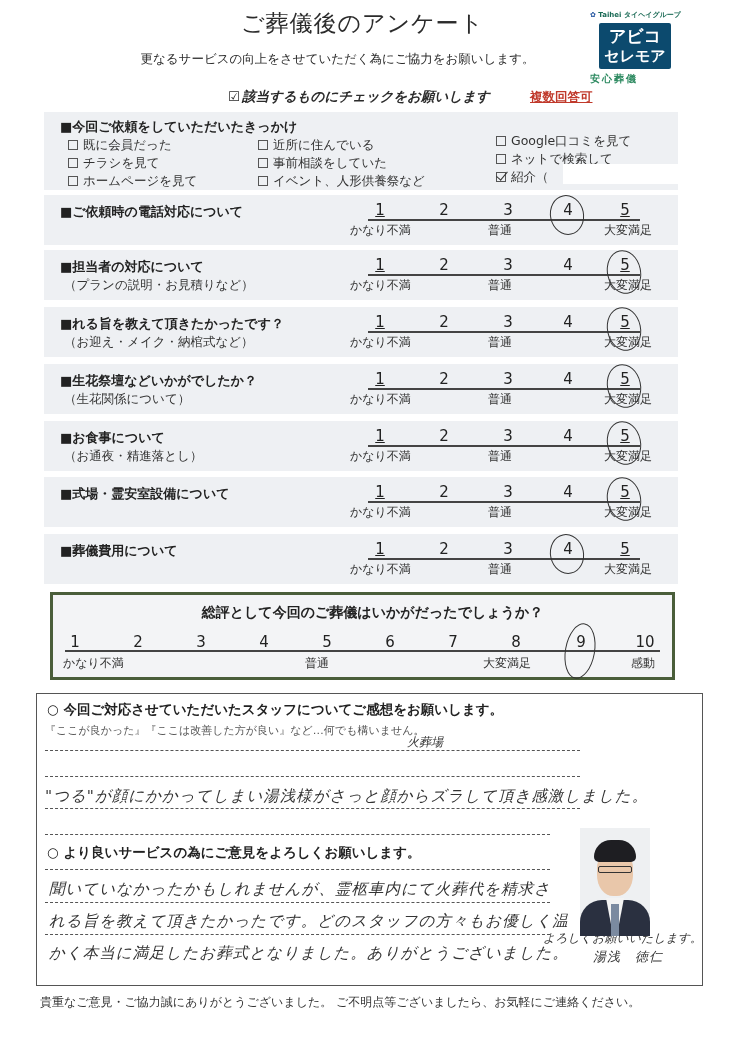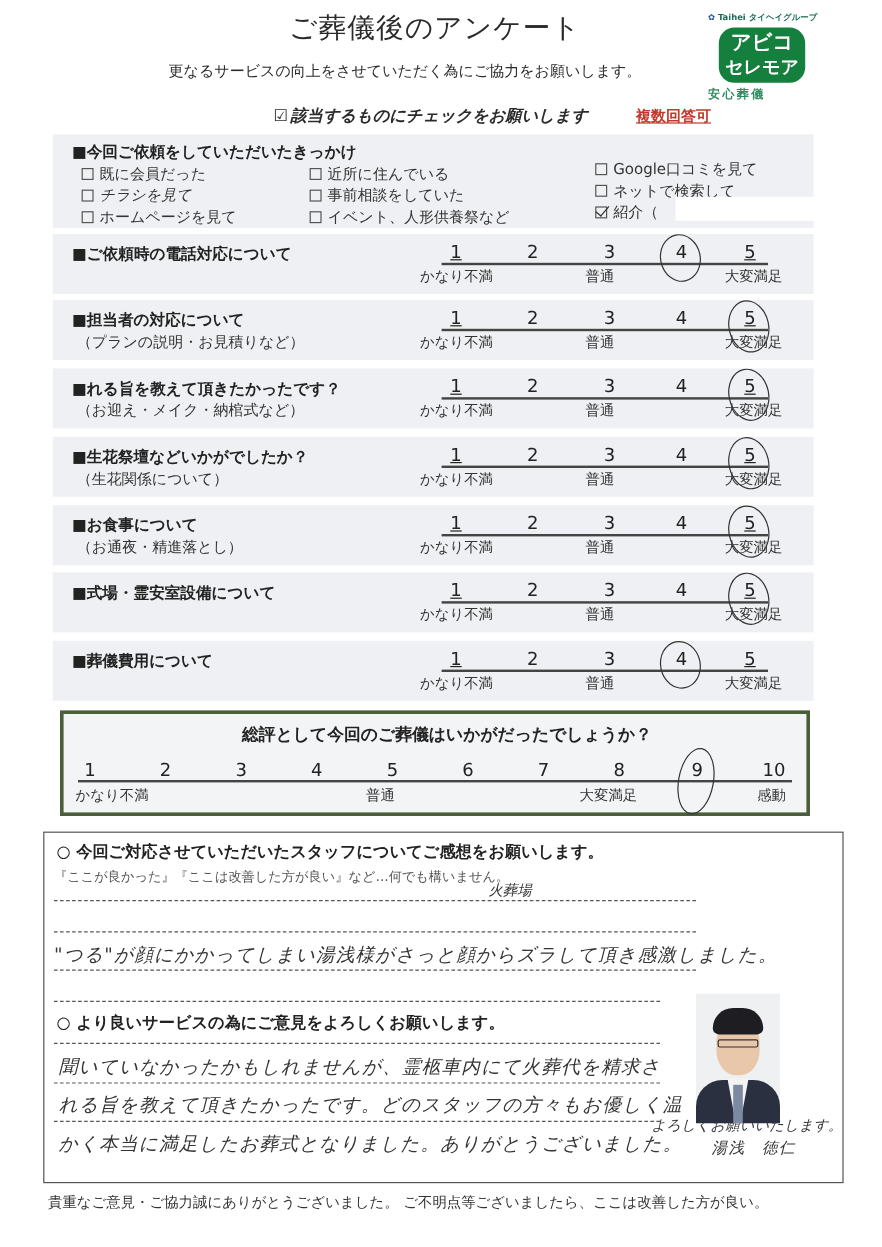--- a/index.html
+++ b/index.html
@@ -13,21 +13,21 @@
   #title span { display: inline-block; margin-left: -10px; }
   #subtitle { left: 0; width: 735px; top: 51px; text-align: center; font-family: "DejaVu Serif", serif; font-size: 12.5px; color: #2b2b2b; padding-right: 60px; }
   #instruction { left: 228px; top: 88px; font-size: 13.5px; font-weight: bold; color: #2b2b2b; font-style: italic; }
   #instruction .chk { font-weight: normal; margin-right: 2px; }
   #multi { left: 530px; top: 89px; font-size: 12.5px; font-weight: bold; color: #c0392b; text-decoration: underline; }
 
   
   #logo { left: 590px; top: 10px; width: 90px; height: 80px; }
   #logo .group { font-size: 7px; color: #1a6a55; font-weight: bold; text-align: center; white-space: nowrap; }
   #logo .group .tm { color: #1b4f9c; }
-  #logo .badge { margin: 3px auto 0 auto; width: 72px; height: 46px; background: #15803d; border-radius: 13px; color: #fff; font-weight: bold; text-align: center; line-height: 20px; font-size: 17px; padding-top: 3px; }
+  #logo .badge { margin: 3px auto 0 auto; width: 72px; height: 46px; background: #0c4a6e; border-radius: 2px; color: #fff; font-weight: bold; text-align: center; line-height: 20px; font-size: 17px; padding-top: 3px; }
   #logo .badge div:last-child { font-size: 15px; }
   #logo .sub { text-align: left; font-size: 10px; color: #2f8b62; font-weight: bold; margin-top: 3px; letter-spacing: 2px; }
 
   
   .band { position: absolute; left: 44px; width: 634px; background: #eef0f3; }
 
   .q-title { position: absolute; left: 60px; font-size: 13px; font-weight: bold; color: #222; }
   .q-sub { position: absolute; left: 64px; font-size: 12.5px; color: #333; }
 
   
@@ -87,21 +87,21 @@
     <div>アビコ</div>
     <div>セレモア</div>
   </div>
   <div class="sub">安心葬儀</div>
 </div>
 
 <div class="band" style="top:112px;height:78px;"></div>
 <div class="q-title" style="top:118px;">■今回ご依頼をしていただいたきっかけ</div>
 
 <div class="opt" style="left:68px;top:137px;"><span class="box"></span><span>既に会員だった</span></div>
-<div class="opt" style="left:68px;top:155px;font-style:italic;"><span class="box"></span><span>チラシを見て</span></div>
+<div class="opt" style="left:68px;top:155px;"><span class="box"></span><span>チラシを見て</span></div>
 <div class="opt" style="left:68px;top:173px;"><span class="box"></span><span>ホームページを見て</span></div>
 <div class="opt" style="left:258px;top:137px;"><span class="box"></span><span>近所に住んでいる</span></div>
 <div class="opt" style="left:258px;top:155px;"><span class="box"></span><span>事前相談をしていた</span></div>
 <div class="opt" style="left:258px;top:173px;"><span class="box"></span><span>イベント、人形供養祭など</span></div>
 <div class="opt" style="left:496px;top:133px;"><span class="box"></span><span>Google口コミを見て</span></div>
 <div class="opt" style="left:496px;top:151px;"><span class="box"></span><span>ネットで検索して</span></div>
 <div class="opt" style="left:496px;top:169px;"><span class="box checked"></span><span>紹介（</span></div>
 <div class="redact"></div>
 
 <div id="questions">
@@ -258,13 +258,13 @@
 
 <div id="photo" class="abs">
   <div class="suit"></div>
   <div class="shirt"></div>
   <div class="tie"></div>
   <div class="face"></div>
   <div class="hair"></div>
   <div class="glasses"></div>
 </div>
 
-<div id="footer" class="abs">貴重なご意見・ご協力誠にありがとうございました。 ご不明点等ございましたら、ここは改善した方が良い。</div>
+<div id="footer" class="abs">貴重なご意見・ご協力誠にありがとうございました。 ご不明点等ございましたら、お気軽にご連絡ください。</div>
 
 </body></html>

